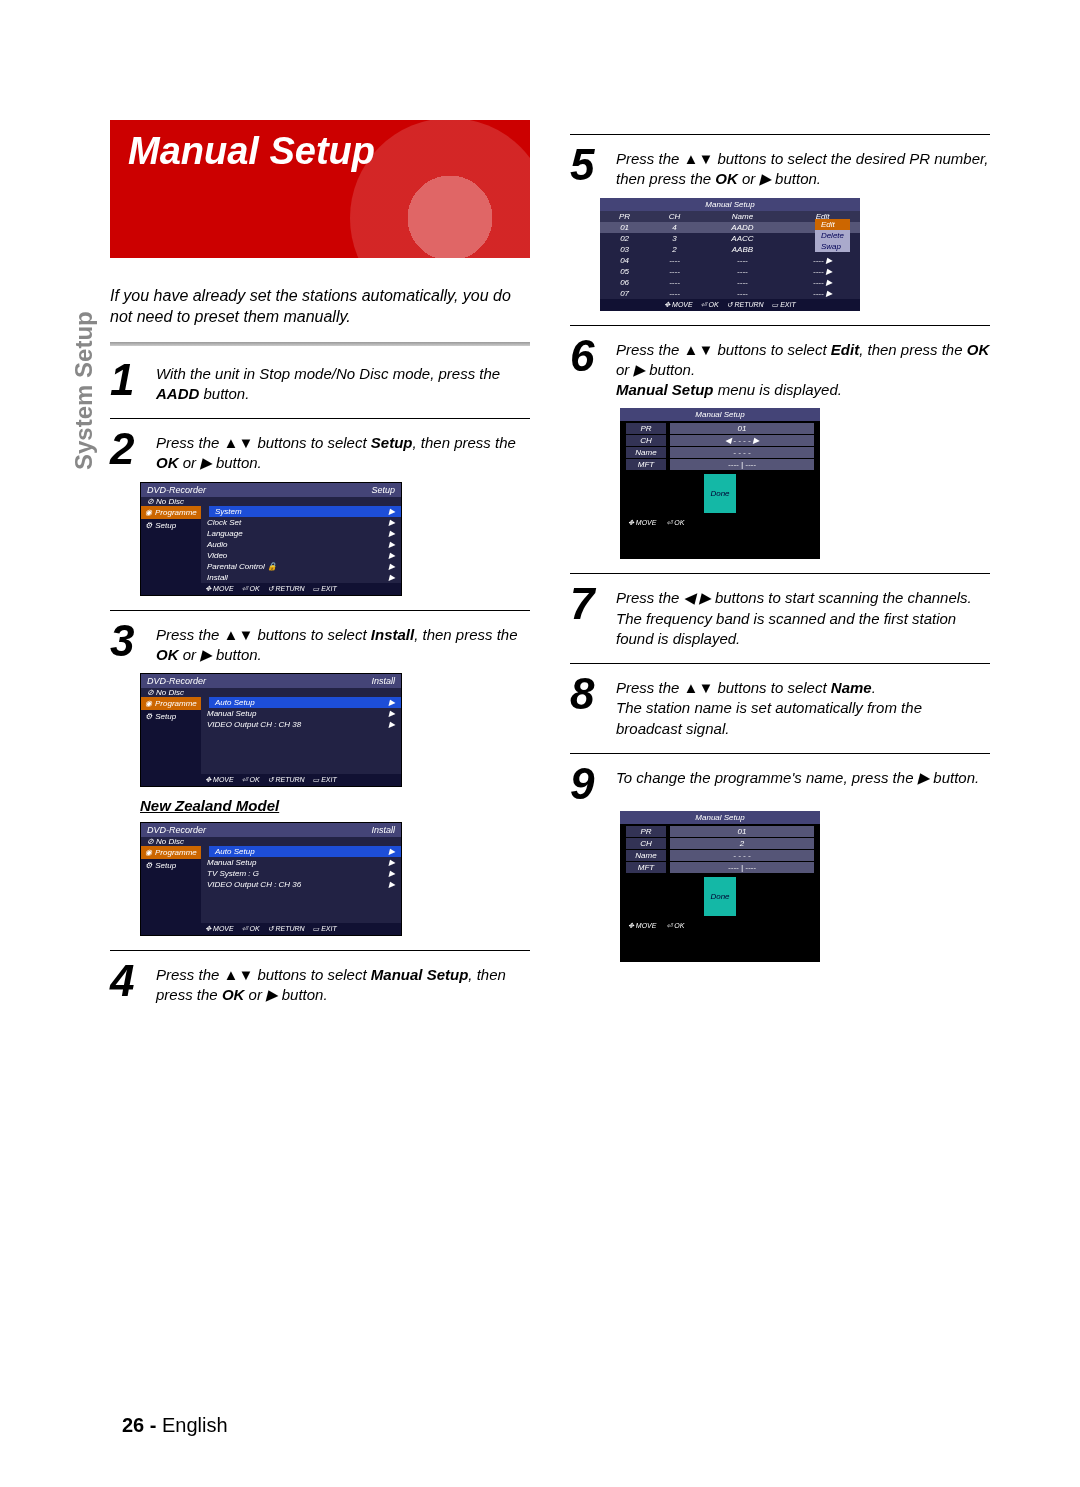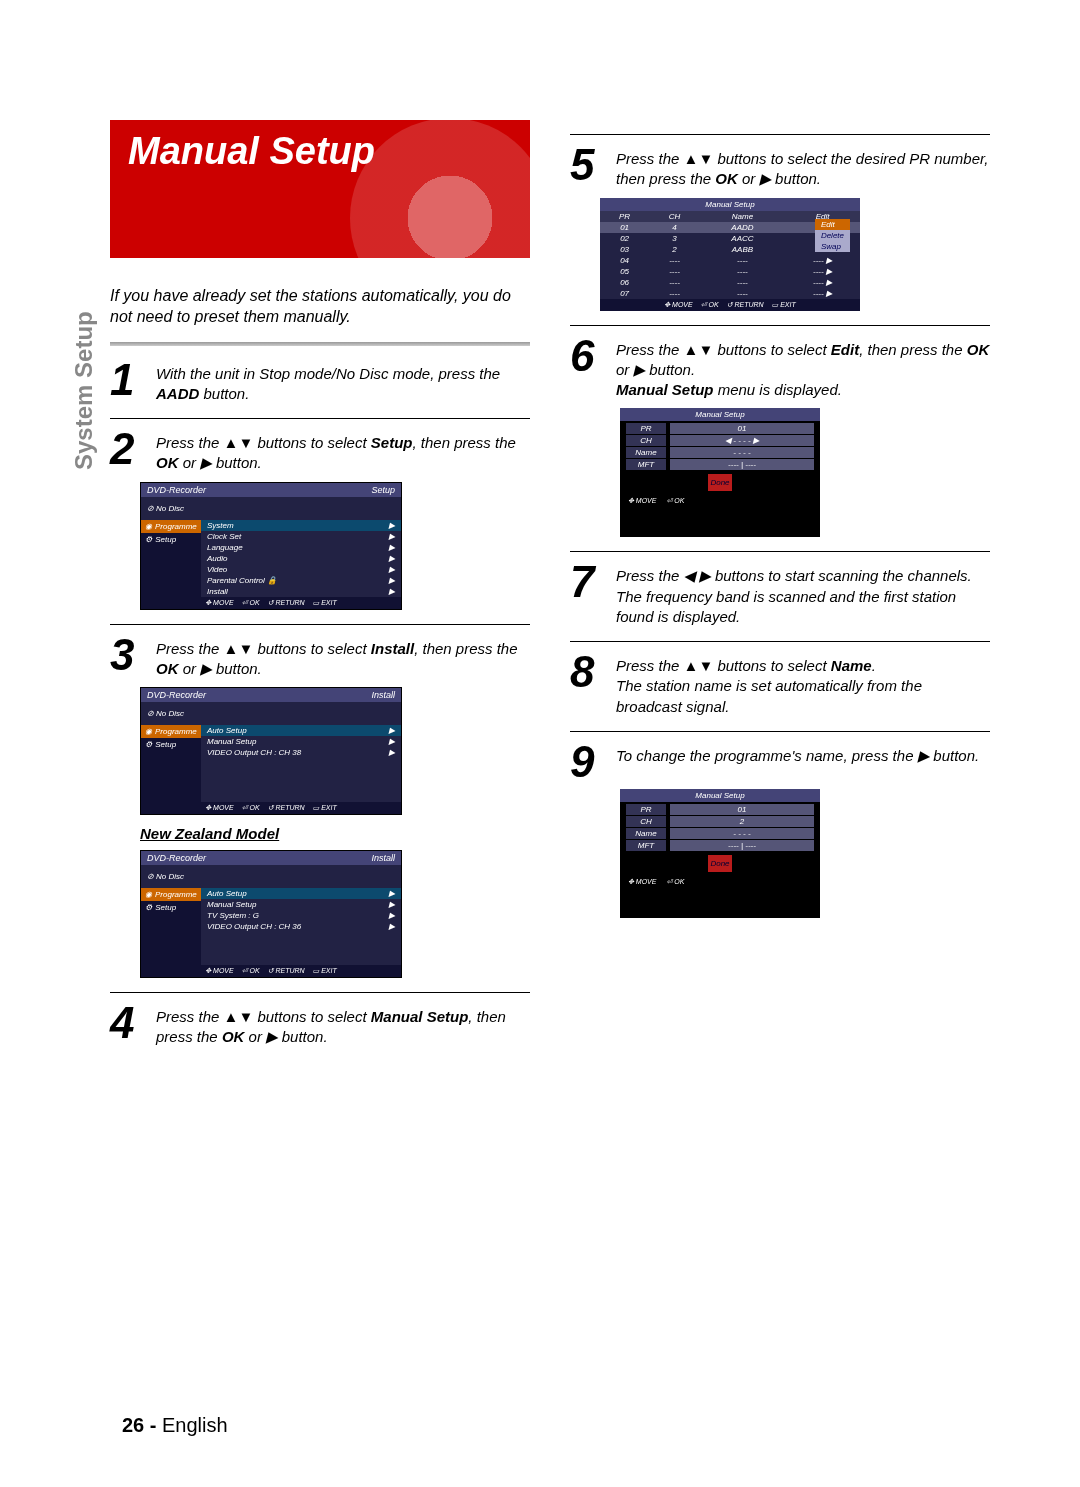--- a/index.html
+++ b/index.html
@@ -16,49 +16,49 @@
   .step .txt{padding-top:4px;}
   .step .txt b{font-weight:bold;}
   .side-tab{position:absolute;left:70px;top:470px;transform:rotate(-90deg);transform-origin:left top;font-size:24px;font-weight:bold;color:#888;font-family:Arial,Helvetica,sans-serif;white-space:nowrap;}
   .subhead{font-weight:bold;text-decoration:underline;font-size:15px;margin:10px 0 6px 30px;}
   .pagefoot{position:absolute;left:122px;bottom:50px;font-size:20px;}
   .pagefoot b{font-weight:bold;}
   
   .osd{width:260px;background:#000;margin:8px 0 8px 30px;font-size:9px;color:#fff;border:1px solid #000;}
   .osd .bar{display:flex;justify-content:space-between;background:#335;padding:2px 6px;}
   .osd .bar.top{background:#447;}
-  .osd .sub{background:#224;padding:7px 6px;font-size:8px;}
+  .osd .sub{background:#224;padding:0 6px;font-size:8px;}
   .osd .body{display:flex;}
   .osd .side{width:60px;background:#113;}
   .osd .side .item{padding:2px 4px;font-size:8px;display:flex;align-items:center;gap:3px;}
   .osd .side .item.hl{background:#c60;}
   .osd .main{flex:1;background:#224;}
   .osd .main .row{display:flex;justify-content:space-between;padding:1px 6px;font-size:8px;}
-  .osd .main .row.hl{background:#0c4a6e;}
+  .osd .main .row.hl{background:#1d4ed8;margin-left:8px;}
   .osd .foot{display:flex;gap:8px;justify-content:center;background:#113;padding:2px 0;font-size:7px;}
   .arrow{font-size:8px;}
   
   .osd2{width:260px;background:#000;margin:8px 0 8px 30px;font-size:8px;color:#fff;}
   .osd2 .hdr{background:#447;text-align:center;padding:2px 0;}
   .osd2 table{width:100%;border-collapse:collapse;font-size:8px;}
   .osd2 th{background:#335;padding:1px 2px;text-align:center;font-weight:normal;}
   .osd2 td{background:#224;padding:1px 2px;text-align:center;}
   .osd2 tr.hl td{background:#557;}
   .osd2 .menu{position:relative;}
   .osd2 .popup{position:absolute;right:10px;top:8px;background:#aac;color:#005;font-size:8px;}
   .osd2 .popup div{padding:1px 6px;}
   .osd2 .popup div.hl{background:#c60;color:#fff;}
   .osd2 .foot{display:flex;gap:8px;justify-content:center;background:#113;padding:2px 0;font-size:7px;}
   
   .osd3{width:200px;background:#000;margin:8px 0 8px 50px;font-size:8px;color:#fff;padding-bottom:30px;}
   .osd3 .hdr{background:#447;text-align:center;padding:2px 0;margin-bottom:2px;}
   .osd3 .line{display:flex;gap:4px;margin:1px 6px;}
   .osd3 .lbl{background:#335;width:40px;text-align:center;padding:1px 0;}
   .osd3 .val{background:#557;flex:1;text-align:center;padding:1px 0;}
-  .osd3 .done{margin:4px auto;background:#b91c1c;color:#003;width:24px;text-align:center;padding:4px 0;}
+  .osd3 .done{margin:4px auto;background:#14b8a6;color:#003;width:32px;text-align:center;padding:15px 0;}
   .osd3 .foot{display:flex;gap:10px;justify-content:flex-start;padding:2px 8px;font-size:7px;background:#000;}
   .lock{font-size:8px;}
 </style>
 </head>
 <body>
 
 <div class="page">
 
   <div class="side-tab">System Setup</div>
 

